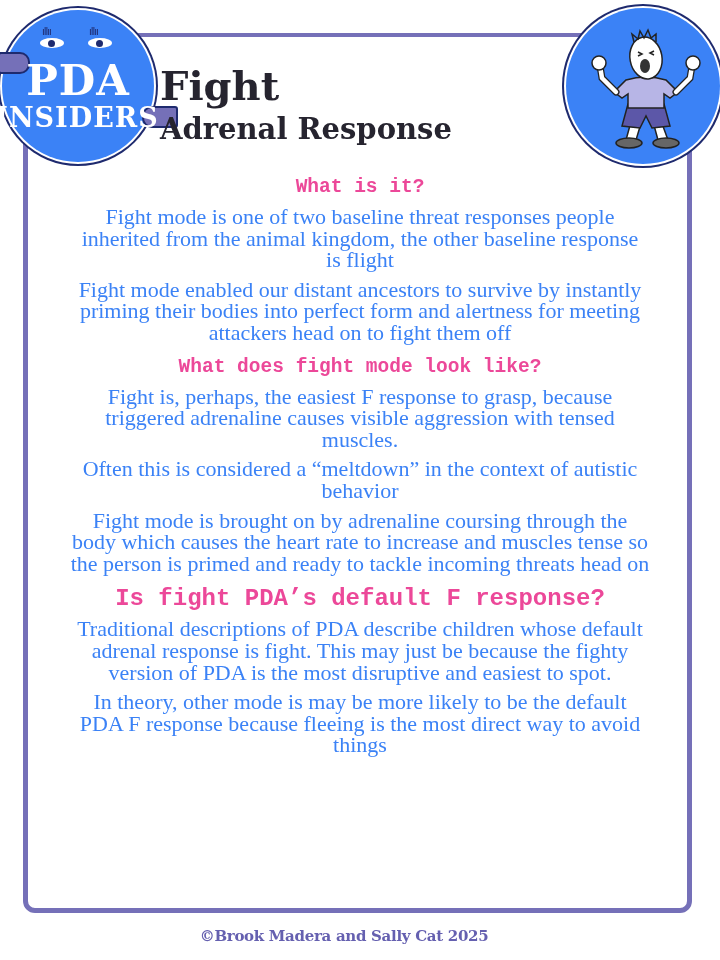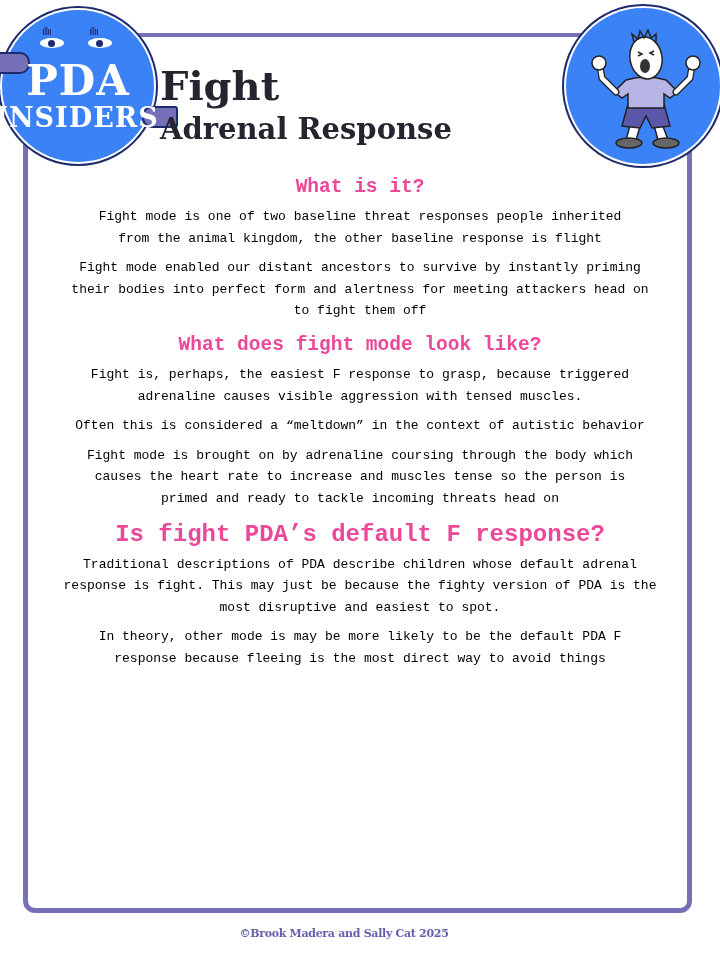--- a/index.html
+++ b/index.html
@@ -53,32 +53,32 @@
       color: #26242f;
     }
     .content {
       position: absolute; left: 60px; top: 172px; width: 600px; text-align: center;
     }
     .content h2 {
       margin: 0; font-size: 19.5px; font-weight: bold; line-height: 30px;
       font-family: "Liberation Mono", monospace; color: #ec4899;
     }
     .content p {
-      margin: 0 auto 8px auto; font-size: 13px; line-height: 21.6px;
-      font-family: Liberation Mono, monospace; color: #000000;
+      margin: 0 auto 8px auto; font-size: 22px; line-height: 21.6px;
+      font-family: Liberation Serif, serif; color: #3b82f6;
     }
     .s1 h2 { margin-bottom: 4px; }
     .s2 { margin-top: 4px; }
     .s2 h2, .s3 h2, .s4 h2 { margin-bottom: 4px; }
     .s3 { margin-top: 6px; }
     .s4 { margin-top: 10px; }
     .s4 h2 { font-size: 24px; }
     .footer {
       position: absolute; top: 927px; left: 0; width: 688px; text-align: center;
-      color: #6560b0; font-family: "DejaVu Serif", serif; font-weight: bold; font-size: 11px;
+      color: #6560b0; font-family: "DejaVu Serif", serif; font-weight: bold; font-size: 15px;
       letter-spacing: -0.3px;
     }
     
     .kid { position: absolute; left: 0; top: 0; width: 154px; height: 156px; }
   </style>
 </head>
 <body>
 
 <div class="frame"></div>
 

